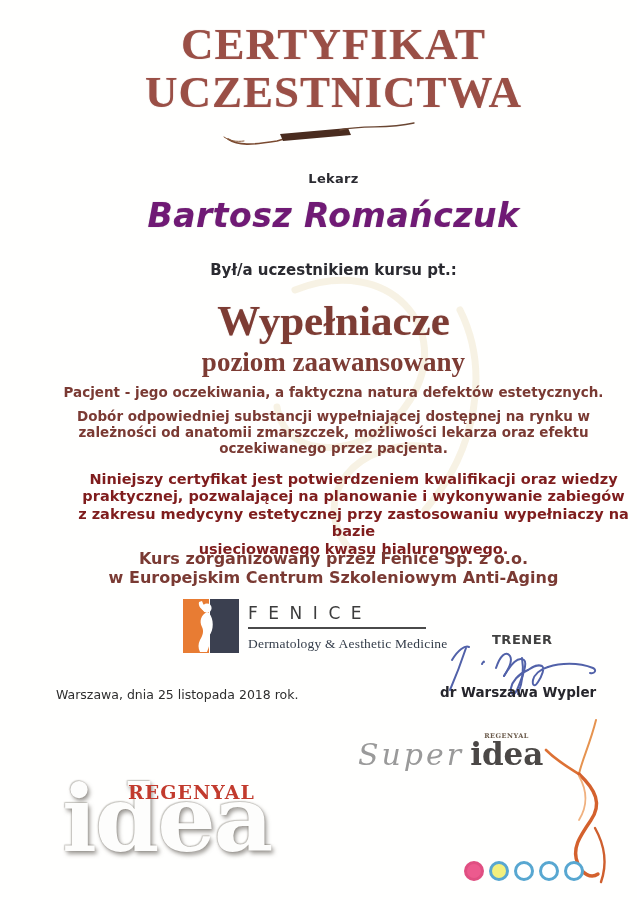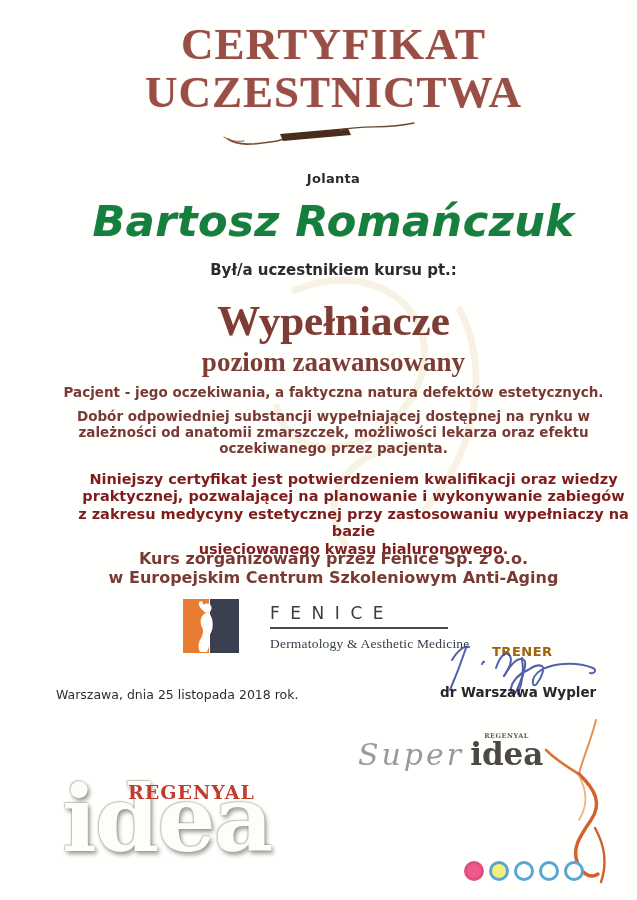--- a/index.html
+++ b/index.html
@@ -14,21 +14,21 @@
   
   .cert-title{
     font-family:"Liberation Serif","DejaVu Serif",serif;
     font-weight:bold;color:#9a4f46;font-size:45px;line-height:1.02;
     letter-spacing:1px;text-shadow:0 0 1px rgba(154,79,70,.45);
   }
 
   
   .lbl-small{font-size:13px;font-weight:bold;color:#2b2b31;letter-spacing:.3px;}
   .recipient-name{
-    font-size:43px;font-weight:bold;font-style:italic;color:#15803d;
+    font-size:33px;font-weight:bold;font-style:italic;color:#701a75;
     letter-spacing:.5px;text-shadow:0 0 1px rgba(40,40,45,.35);
   }
   .participation{font-size:15px;font-weight:bold;color:#2b2b31;}
 
   
   .course-title{
     font-family:"Liberation Serif","DejaVu Serif",serif;font-weight:bold;
     color:#7d3c34;font-size:43px;line-height:1;text-shadow:0 0 1px rgba(125,60,52,.4);
   }
   .course-level{
@@ -36,33 +36,33 @@
     color:#7d3c34;font-size:27px;line-height:1;
   }
 
   
   .para{white-space:pre-line;font-weight:bold;line-height:1.2;}
   .para-maroon{color:#7a3a33;font-size:13.5px;}
   .para-dark{color:#7f1d1d;font-size:14.5px;padding-left:40px;}
   .para-organizer{color:#7a3a33;font-size:16px;}
 
   
-  .fenice{display:flex;align-items:flex-start;gap:22px;}
+  .fenice{display:flex;align-items:flex-start;}
   .fenice-text{margin-left:9px;padding-top:6px;}
   .fenice-name{
     font-size:17px;color:#3c3c3c;letter-spacing:.62em;line-height:1;
     padding-bottom:5px;border-bottom:2px solid #4a4a4a;width:178px;
   }
   .fenice-tagline{
     font-family:"Liberation Serif","DejaVu Serif",serif;
     font-size:13.5px;color:#343d4a;margin-top:7px;letter-spacing:.2px;
   }
 
   
-  .trainer-label{font-size:13px;font-weight:bold;color:#a16207;letter-spacing:.5px;margin-top:12px;}
+  .trainer-label{font-size:13px;font-weight:bold;color:#404040;letter-spacing:.5px;}
   .trainer-name{font-size:13.5px;font-weight:bold;color:#26262c;}
 
   .date-line{font-size:12.5px;color:#2e2e2e;}
 
   
   .super-script{
     font-family:"DejaVu Serif","Liberation Serif",serif;font-style:italic;
     font-size:30px;color:#9a9a9a;letter-spacing:3px;
   }
   .super-word{
@@ -114,21 +114,21 @@
   <div class="abs center cert-title" style="top:22px;">CERTYFIKAT</div>
   <div class="abs center cert-title" style="top:70px;">UCZESTNICTWA</div>
 
   <svg class="abs" style="left:222px;top:117px;" width="200" height="36" viewBox="0 0 200 36">
     <path d="M6,22 C16,29 30,28 55,24 C58,23 62,22 66,21" fill="none" stroke="#7a4a30" stroke-width="1.6" stroke-linecap="round"></path>
     <path d="M58,17 L126,11 L129,18 L61,24 Z" fill="#4a2c1f"></path>
     <path d="M118,13 C145,7 162,13 192,6" fill="none" stroke="#6a4632" stroke-width="1.4" stroke-linecap="round"></path>
     <path d="M2,20 C8,24 14,25 22,24" fill="none" stroke="#8a5a3a" stroke-width="1" stroke-linecap="round"></path>
   </svg>
 
-  <div class="abs center lbl-small" style="top:171px;">Jolanta</div>
+  <div class="abs center lbl-small" style="top:171px;">Lekarz</div>
   <div class="abs center recipient-name" style="top:196px;">Bartosz Romańczuk</div>
   <div class="abs center participation" style="top:261px;">Był/a uczestnikiem kursu pt.:</div>
 
   <div class="abs center course-title" style="top:299px;">Wypełniacze</div>
   <div class="abs center course-level" style="top:349px;">poziom zaawansowany</div>
 
   <div class="abs center para para-maroon" style="top:384px;">Pacjent - jego oczekiwania, a faktyczna natura defektów estetycznych.</div>
   <div class="abs center para para-maroon" style="top:408px;">Dobór odpowiedniej substancji wypełniającej dostępnej na rynku w
 zależności od anatomii zmarszczek, możliwości lekarza oraz efektu
 oczekiwanego przez pacjenta.</div>

